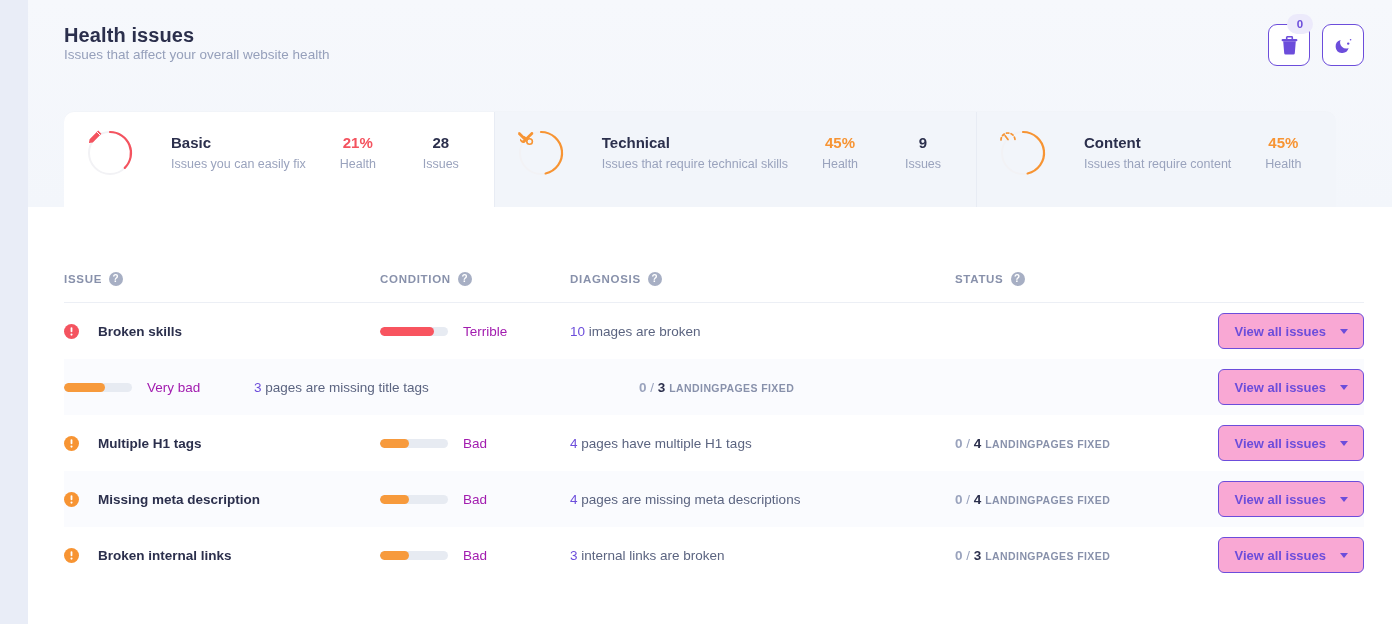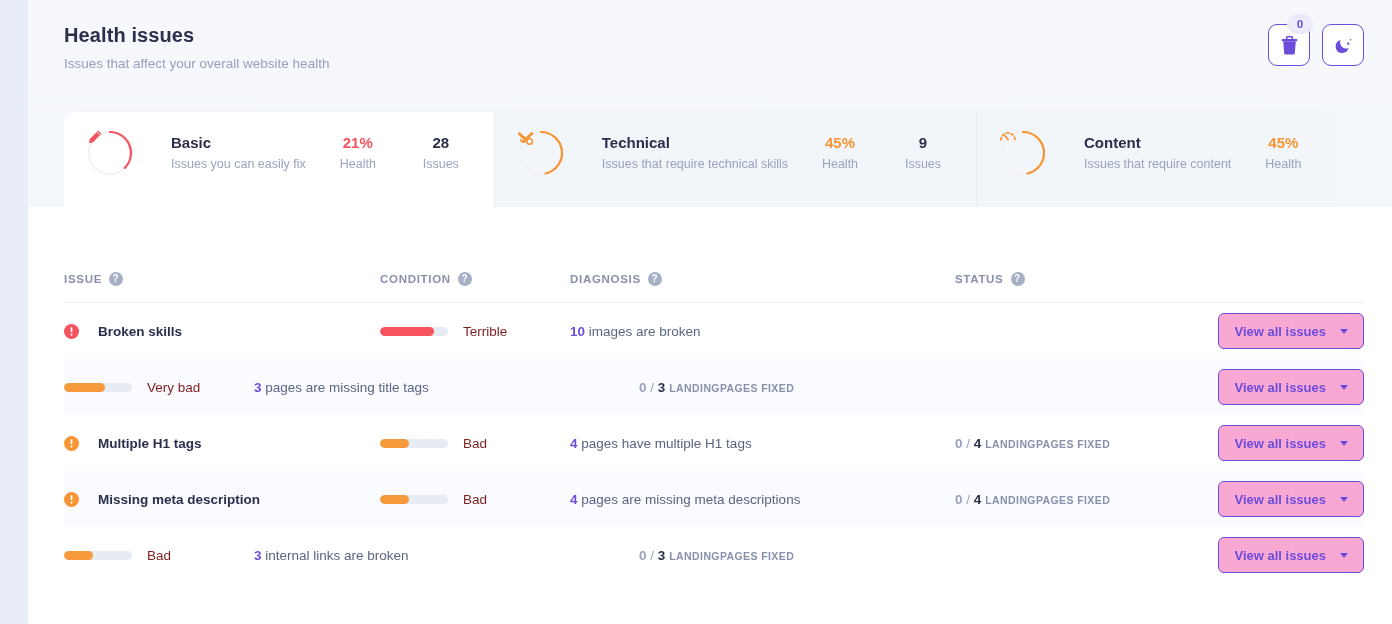--- a/index.html
+++ b/index.html
@@ -30,21 +30,21 @@
   }
 
   .header-row {
     position: absolute; left: 36px; top: 24px; right: 28px;
     display: flex; align-items: flex-start; justify-content: space-between;
   }
   .title {
     font-size: 20px; font-weight: bold; color: #2b2f4c; letter-spacing: .1px;
   }
   .subtitle {
-    margin-top: 9px; font-size: 13.5px; color: #96a0bb; font-weight: normal;
+    font-size: 13.5px; color: #96a0bb; font-weight: normal;
   }
 
   .header-actions { display: flex; align-items: center; gap: 12px; position: relative; }
   .icon-btn {
     width: 42px; height: 42px; border-radius: 9px;
     border: 1.6px solid #6c4ddb; background: #ffffff;
     display: flex; align-items: center; justify-content: center;
     cursor: pointer; position: relative;
   }
   .icon-btn svg { display: block; }
@@ -125,24 +125,24 @@
   }
   .row.alt::after { background: #fafbfe; }
 
   .issue-cell { display: flex; align-items: center; gap: 19px; }
   .alert-icon { width: 15px; height: 15px; flex: none; }
   .issue-name { font-size: 13.5px; font-weight: bold; color: #2b2f4c; }
 
   .cond-cell { display: flex; align-items: center; gap: 15px; }
   .bar { width: 68px; height: 9px; border-radius: 5px; background: #e7ebf2; overflow: hidden; flex: none;}
   .bar > i { display: block; height: 100%; border-radius: 5px; }
-  .cond-label { font-size: 13.5px; color: #7f1d1d; }
+  .cond-label { font-size: 13.5px; color: #a21caf; }
 
   .diag-cell { font-size: 13.5px; color: #5b6480; }
-  .diag-cell b { color: #6c4ddb; font-weight: bold; }
+  .diag-cell b { color: #6c4ddb; font-weight: normal; }
 
   .stat-cell { font-size: 13.5px; color: #2b2f4c; white-space: nowrap; }
   .stat-cell .num0 { color: #9aa3bd; font-weight: bold; }
   .stat-cell .slash { color: #9aa3bd; }
   .stat-cell .numT { color: #2b2f4c; font-weight: bold; }
   .stat-cell .unit { font-size: 10.5px; color: #8891ab; font-weight: bold; letter-spacing: .4px; margin-left: 4px; }
 
   .view-btn {
     display: inline-flex; align-items: center; gap: 14px;
     height: 36px; padding: 0 15px;
@@ -387,20 +387,28 @@
             <div class="c-diag diag-cell"><b>4</b> <span>pages are missing meta descriptions</span></div>
             <div class="c-stat stat-cell"><span class="num0">0</span><span class="slash"> / </span><span class="numT">4</span><span class="unit">LANDINGPAGES FIXED</span></div>
             <div class="c-act">
               <button class="view-btn">
                 <span>View all issues</span>
                 <span class="caret"></span>
               </button>
             </div>
           </div>
           <div class="row">
+            <div class="c-issue issue-cell">
+              <span class="alert-icon"><svg width="15" height="15" viewBox="0 0 15 15">
+                  <circle cx="7.5" cy="7.5" r="7.5" fill="#f79433"></circle>
+                  <rect x="6.6" y="3.2" width="1.8" height="5" rx=".9" fill="#fff"></rect>
+                  <circle cx="7.5" cy="10.6" r="1.05" fill="#fff"></circle>
+                </svg></span>
+              <span class="issue-name">Broken internal links</span>
+            </div>
             <div class="c-cond cond-cell">
               <span class="bar">
                 <i style="width:42%;background:#f79a3c"></i>
               </span>
               <span class="cond-label">Bad</span>
             </div>
             <div class="c-diag diag-cell"><b>3</b> <span>internal links are broken</span></div>
             <div class="c-stat stat-cell"><span class="num0">0</span><span class="slash"> / </span><span class="numT">3</span><span class="unit">LANDINGPAGES FIXED</span></div>
             <div class="c-act">
               <button class="view-btn">

